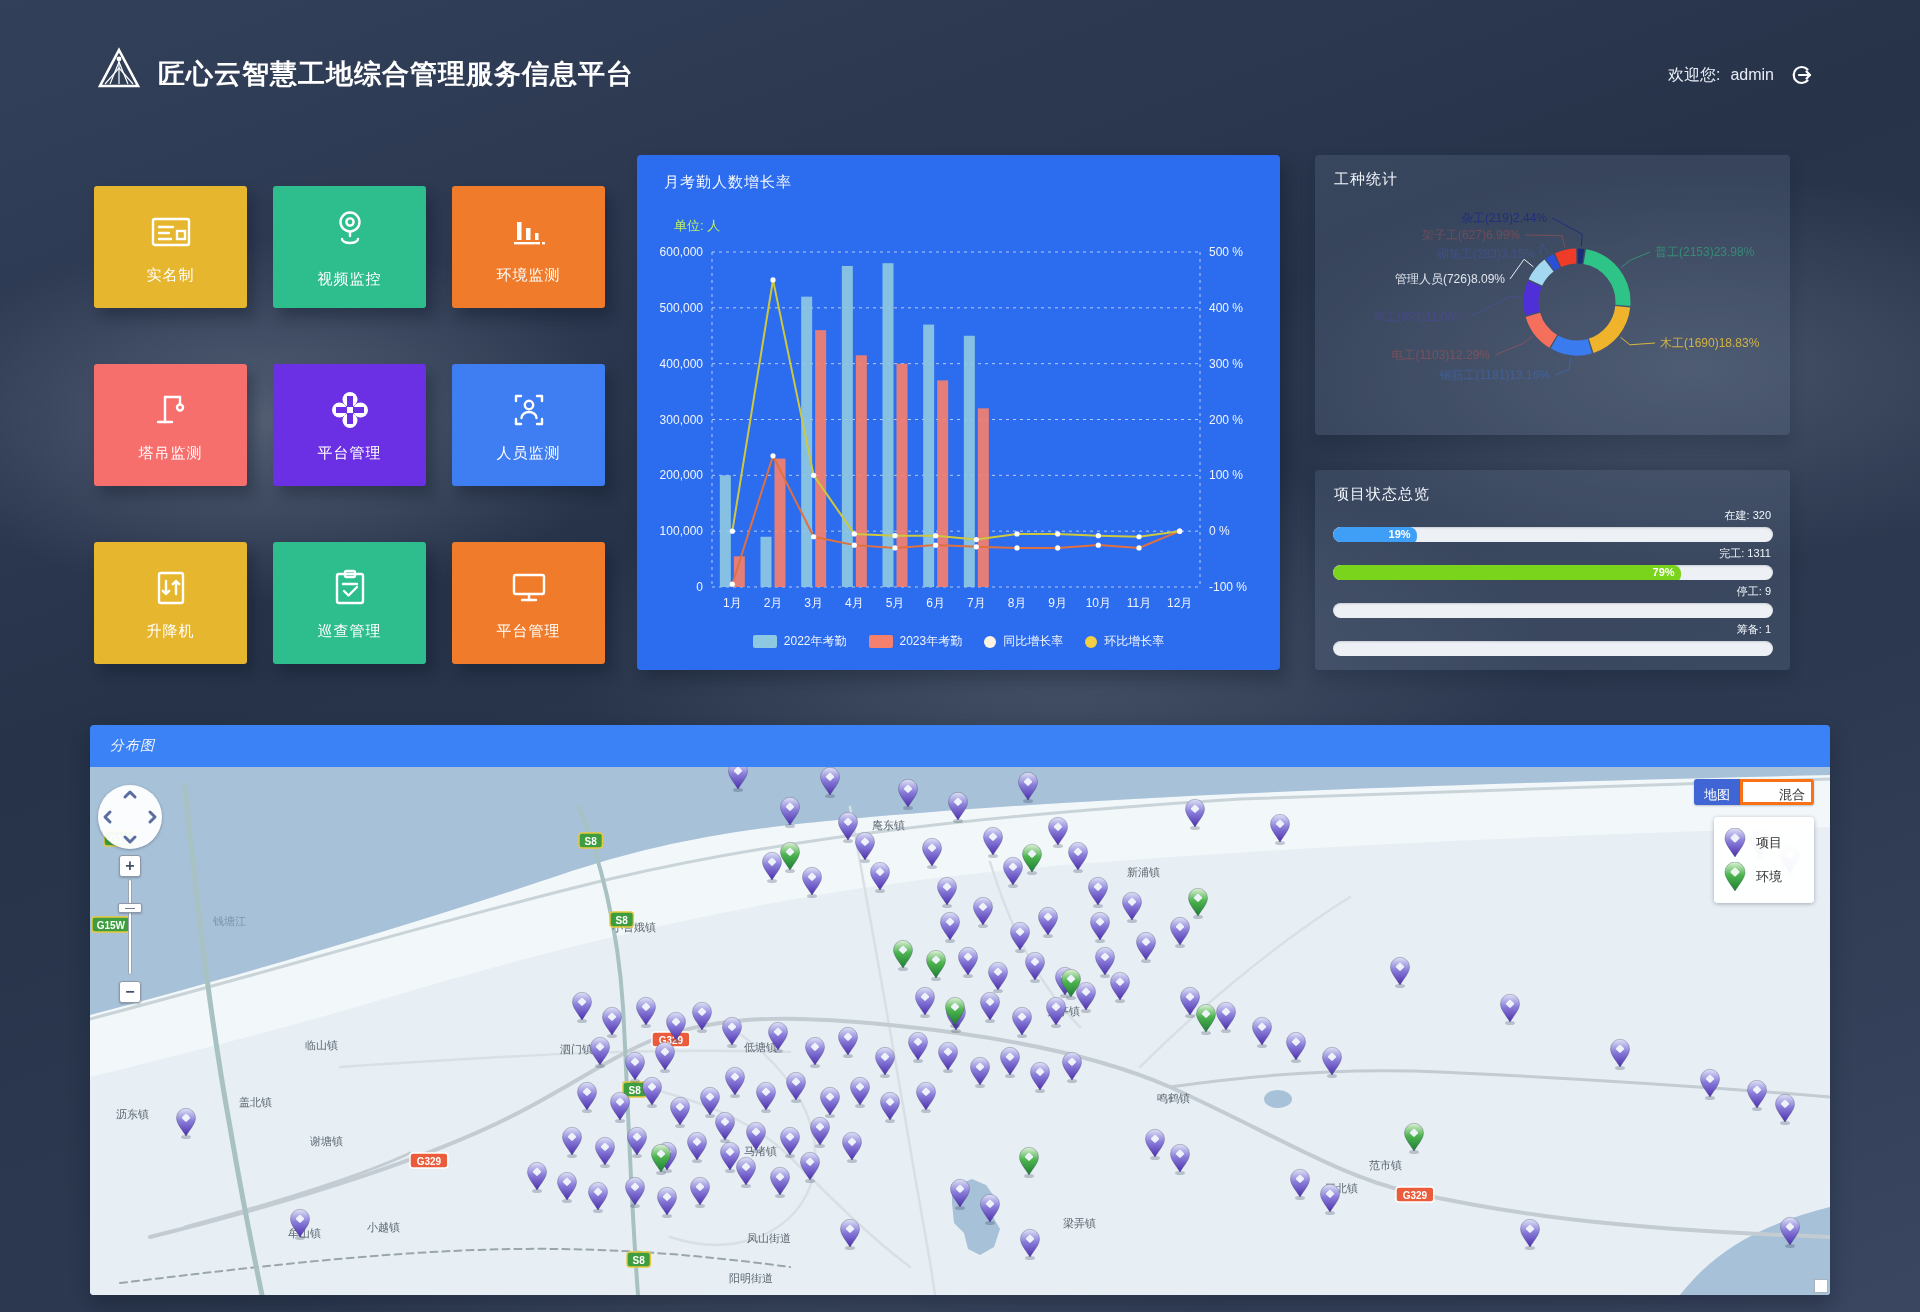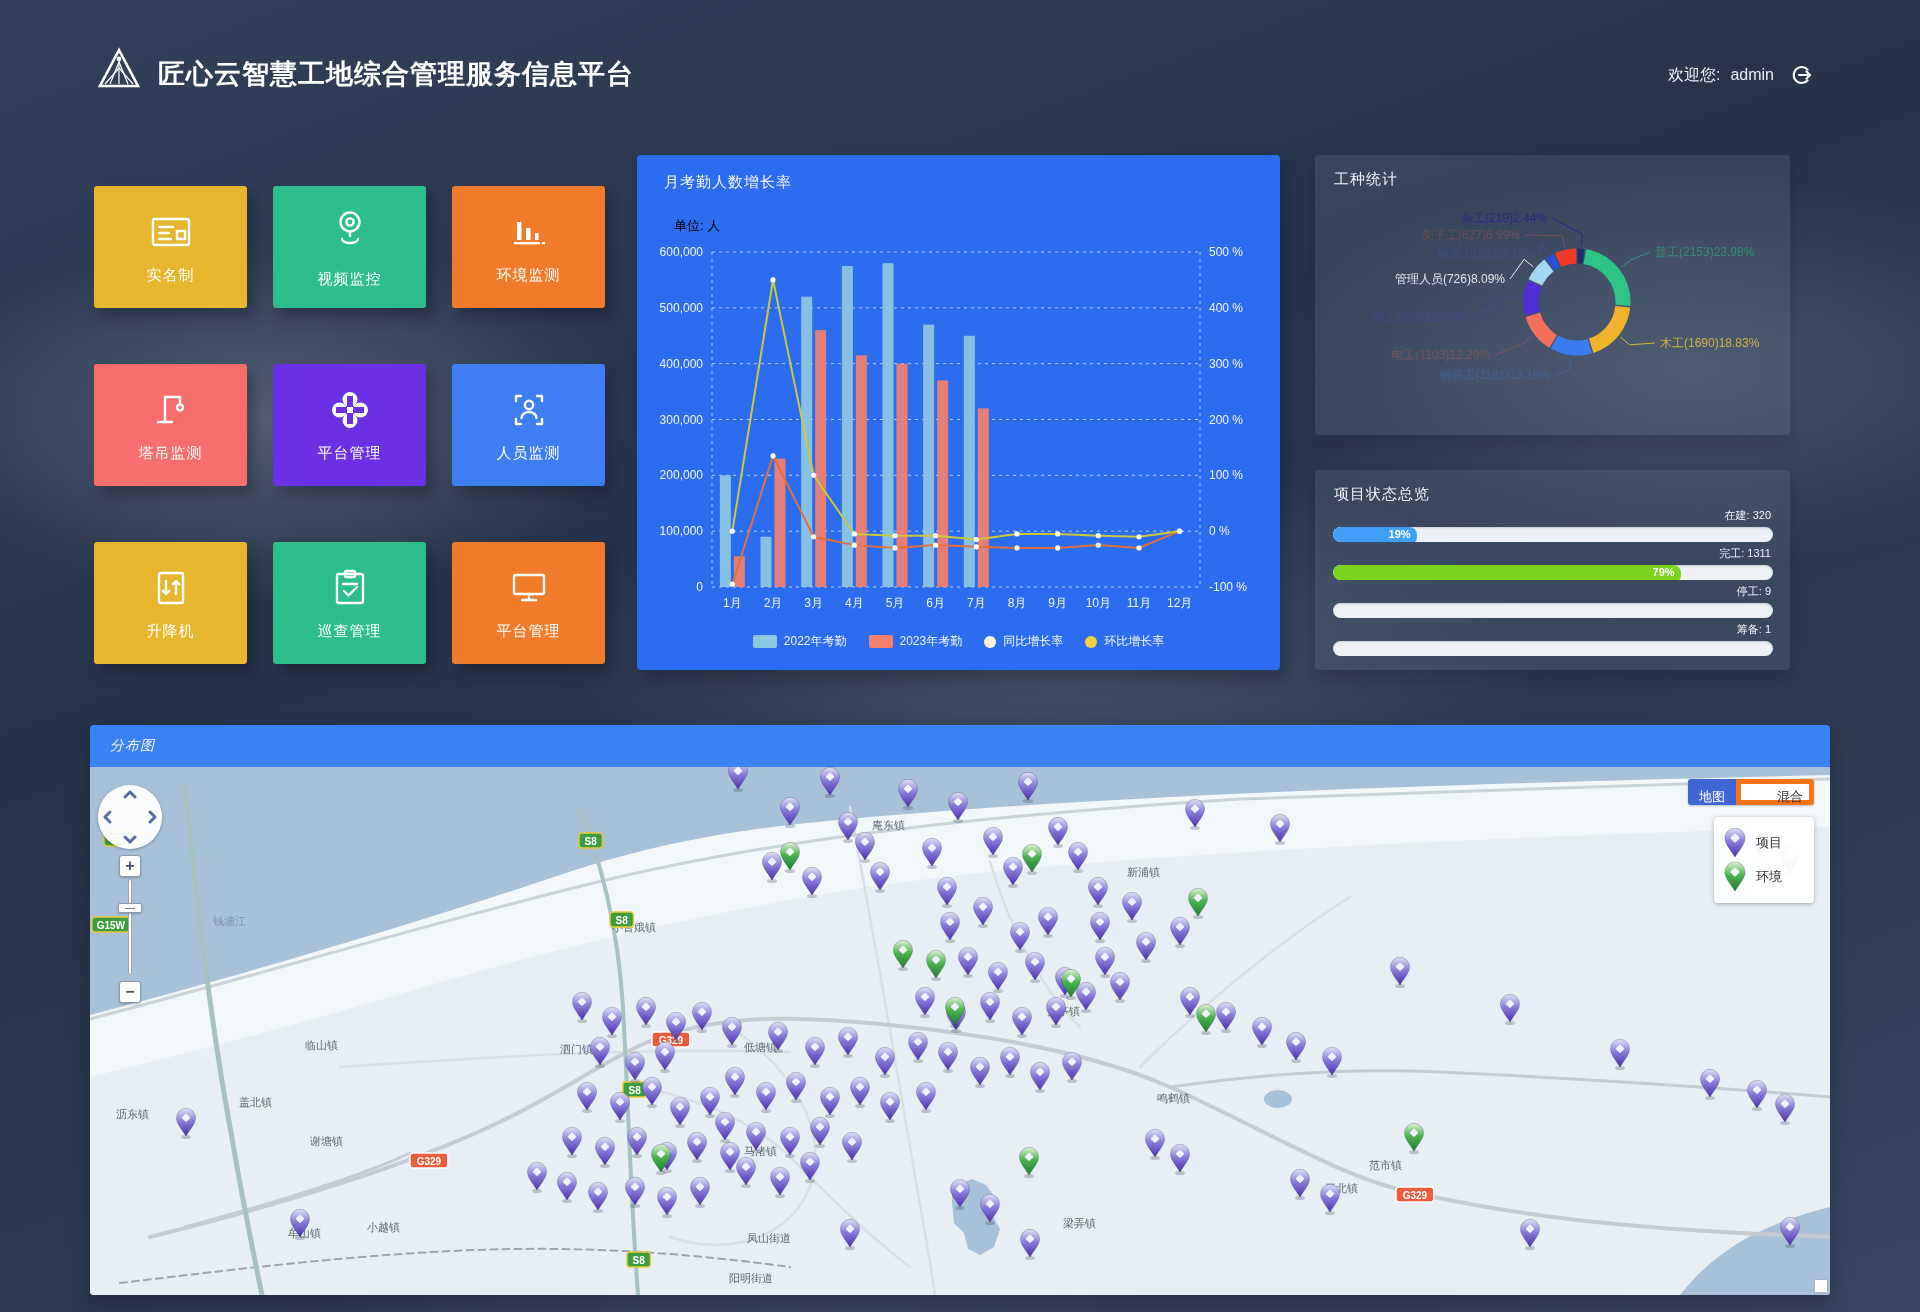--- a/index.html
+++ b/index.html
@@ -23,21 +23,21 @@
 
   .tiles { position:absolute; left:94px; top:155px; width:512px; height:512px;
            display:grid; grid-template-columns:repeat(3,153px); grid-template-rows:repeat(3,153px); gap:25px 26px; }
   .tile { border-radius:3px; position:relative; box-shadow:7px 9px 14px rgba(10,16,30,.30); cursor:pointer;
           display:flex; flex-direction:column; align-items:center; justify-content:center; gap:12px;margin-top:31px; }
   .tile svg { width:44px; height:44px; }
   .tile .tlabel { font-size:15px; color:#fff; letter-spacing:1px; }
 
   .att-panel { position:absolute; left:637px; top:155px; width:643px; height:515px; background:#2c6cee; border-radius:4px; box-shadow:6px 9px 16px rgba(10,16,30,.28); }
   .att-title { position:absolute; left:27px; top:18px; font-size:15px; color:#f2f6ff; letter-spacing:1px; }
-  .att-unit { position:absolute; left:37px; top:62px; font-size:13px; color:#000000; }
+  .att-unit { position:absolute; left:37px; top:62px; font-size:13px; color:#bef264; }
   .att-svg { position:absolute; left:0; top:72px; }
   .att-legend { position:absolute; left:0; top:478px; width:643px; display:flex; justify-content:center; gap:22px; font-size:12px; color:#f0f5ff; }
   .att-legend .li { display:flex; align-items:center; gap:7px; cursor:pointer; }
   .att-legend .sw { width:24px; height:13px; border-radius:2px; }
   .att-legend .dt { width:12px; height:12px; border-radius:50%; }
 
   .glass { background:rgba(105,120,145,.26); border-radius:4px; box-shadow:0 8px 16px rgba(10,16,30,.18); }
   .wt-panel { position:absolute; left:1315px; top:155px; width:475px; height:280px; }
   .panel-title { position:absolute; left:19px; top:15px; font-size:15px; color:#f2f5fb; letter-spacing:1px; }
 
@@ -58,21 +58,21 @@
              box-shadow:0 1px 3px rgba(60,70,90,.45); cursor:pointer; }
   .zoom-btn { position:absolute; left:29px; width:22px; height:22px; background:#fff; border:1px solid #8d99a6; border-radius:3px;
               color:#44506b; font-size:16px; font-weight:bold; text-align:center; line-height:19px; cursor:pointer;
               box-shadow:0 1px 2px rgba(60,70,90,.35); }
   .zoom-track { position:absolute; left:38px; top:112px; width:4px; height:96px; background:#fff; border:1px solid #9aa5b1; border-radius:2px; }
   .zoom-handle { position:absolute; left:28px; top:136px; width:24px; height:10px; background:#fff; border:1px solid #8d99a6; border-radius:2px;
                  cursor:grab; box-shadow:0 1px 2px rgba(60,70,90,.35); text-align:center; line-height:7px; color:#44506b; font-size:10px; }
 
   .mtype { position:absolute; top:12px; right:16px; display:flex; }
   .mtype .mbtn { min-width:46px; height:26px; font-size:13px; text-align:center; line-height:26px; cursor:pointer; padding:0 6px;
-                 border:5px solid #f97316; box-shadow:0 1px 2px rgba(60,70,90,.3); }
+                 border:3px solid #f97316; box-shadow:0 1px 2px rgba(60,70,90,.3); }
   .mtype .mbtn.active { background:#3f66d4; color:#fff; border-color:#3f66d4; }
   .mtype .mbtn.plain { background:#fff; color:#333; }
 
   .mlegend { position:absolute; top:50px; right:16px; width:100px; background:rgba(255,255,255,.96); border-radius:4px;
              box-shadow:0 1px 4px rgba(60,70,90,.4); padding:9px 10px; }
   .mlegend .row { display:flex; align-items:center; gap:10px; height:34px; }
   .mlegend .row span { font-size:13px; color:#333; }
 
   .resize-grip { position:absolute; right:2px; bottom:2px; width:14px; height:14px; background:#fff; border:1px solid #aab4bf; }
 </style>

